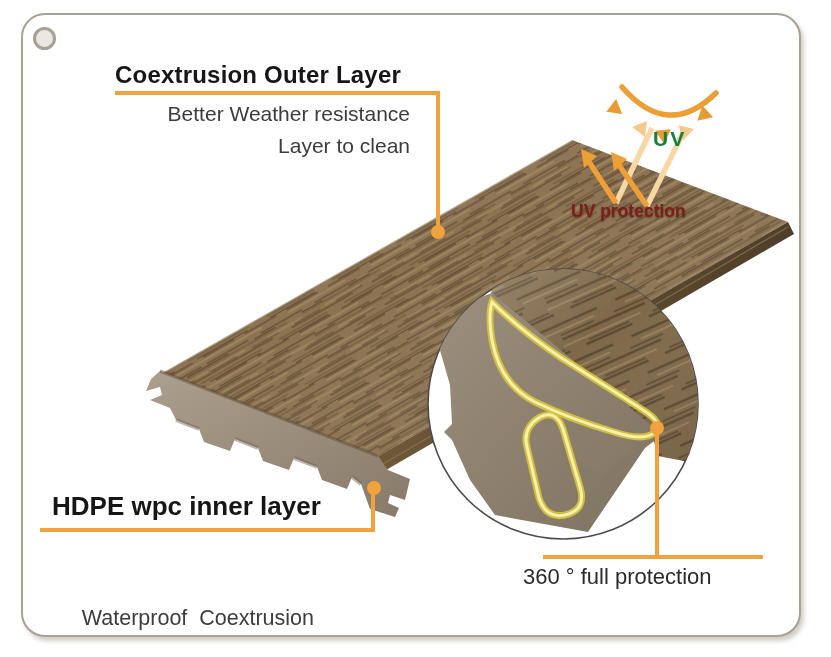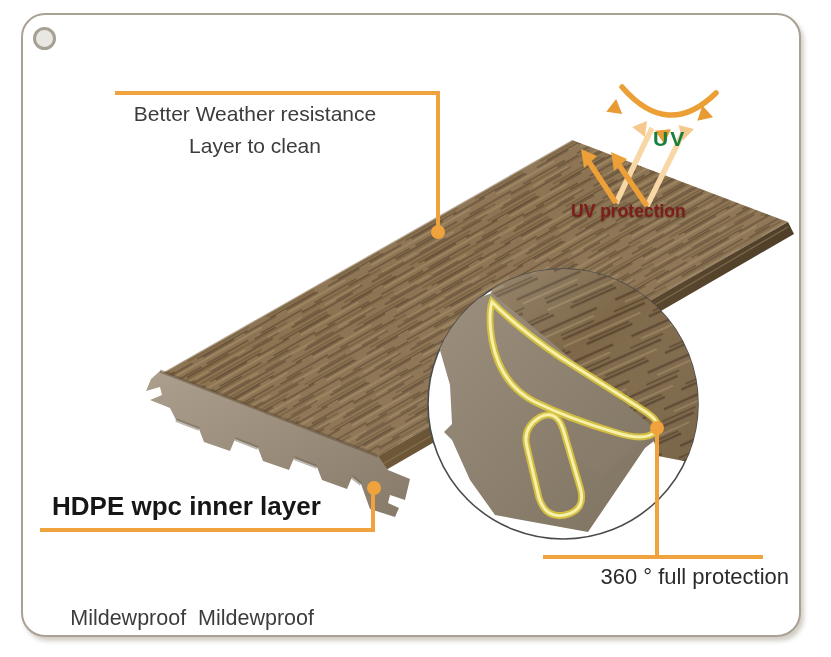--- a/index.html
+++ b/index.html
@@ -12,26 +12,26 @@
     background:#fff;border:2px solid #A9A193;border-radius:24px;
     box-shadow:3px 4px 4px rgba(140,130,108,0.38);
   }
   .corner-ring{
     position:absolute;left:33px;top:27px;width:17px;height:17px;
     border:3px solid #A7A094;background:#E9E7E2;border-radius:50%;
   }
   .illus{position:absolute;left:0;top:0;width:831px;height:657px;}
   .txt{position:absolute;white-space:nowrap;}
   .outer-title{left:115px;top:61px;font-size:24px;font-weight:700;color:#161616;letter-spacing:0.2px;}
-  .outer-feats{left:100px;top:98px;width:310px;text-align:center;font-size:21px;color:#3C3C3C;line-height:32px;}
+  .outer-feats{left:100px;top:98px;width:310px;text-align:right;font-size:21px;color:#3C3C3C;line-height:32px;}
   .uv-glyph{left:653px;top:100px;font-size:21px;font-weight:700;color:#15803d;letter-spacing:2px;margin-top:27px;}
   .uv-caption{left:571px;top:201px;font-size:17.5px;font-weight:600;color:#7f1d1d;text-shadow:0 1px 2px rgba(60,40,20,0.55);}
   .inner-title{left:52px;top:491px;font-size:26px;font-weight:700;color:#161616;text-align:center;}
   .inner-feats{left:40px;top:536px;width:274px;text-align:right;font-size:21.5px;color:#3C3C3C;line-height:33px;white-space:pre;}
-  .detail-caption{left:523px;top:564px;width:266px;text-align:right;font-size:22px;color:#2B2B2B;}
+  .detail-caption{left:523px;top:564px;width:266px;text-align:left;font-size:22px;color:#2B2B2B;}
 </style>
 </head>
 <body>
 
 <div class="stage">
 
   <div class="card"></div>
   <div class="corner-ring"></div>
 
   <svg class="illus" viewBox="0 0 831 657">
@@ -154,29 +154,30 @@
       <g>
         <polygon points="-8,-1 8,-1 0,13" transform="translate(612,106) rotate(-52)" fill="#E89A33"></polygon>
         <polygon points="-8,-1 8,-1 0,13" transform="translate(640,125) rotate(-22)" fill="#F5C98E"></polygon>
         <polygon points="-8,-1 8,-1 0,13" transform="translate(663,131) rotate(-6)" fill="#E89A33"></polygon>
         <polygon points="-8,-1 8,-1 0,13" transform="translate(686,128) rotate(14)" fill="#F5C98E"></polygon>
         <polygon points="-8,-1 8,-1 0,13" transform="translate(707,112) rotate(48)" fill="#E89A33"></polygon>
       </g>
     </g>
   </svg>
 
+  <div class="txt outer-title">Coextrusion Outer Layer</div>
   <div class="txt outer-feats">
     <div>Better Weather resistance</div>
     <div>Layer to clean</div>
   </div>
 
   <div class="txt uv-glyph">UV</div>
   <div class="txt uv-caption">UV protection</div>
 
   <div class="txt inner-title">HDPE wpc inner layer</div>
   <div class="txt inner-feats">
-    <div>Mildewproof  Mildewproof</div>
+    <div>Waterproof  Coextrusion</div>
     
   </div>
 
   <div class="txt detail-caption">360 ° full protection</div>
 
 </div>
 
 </body></html>

